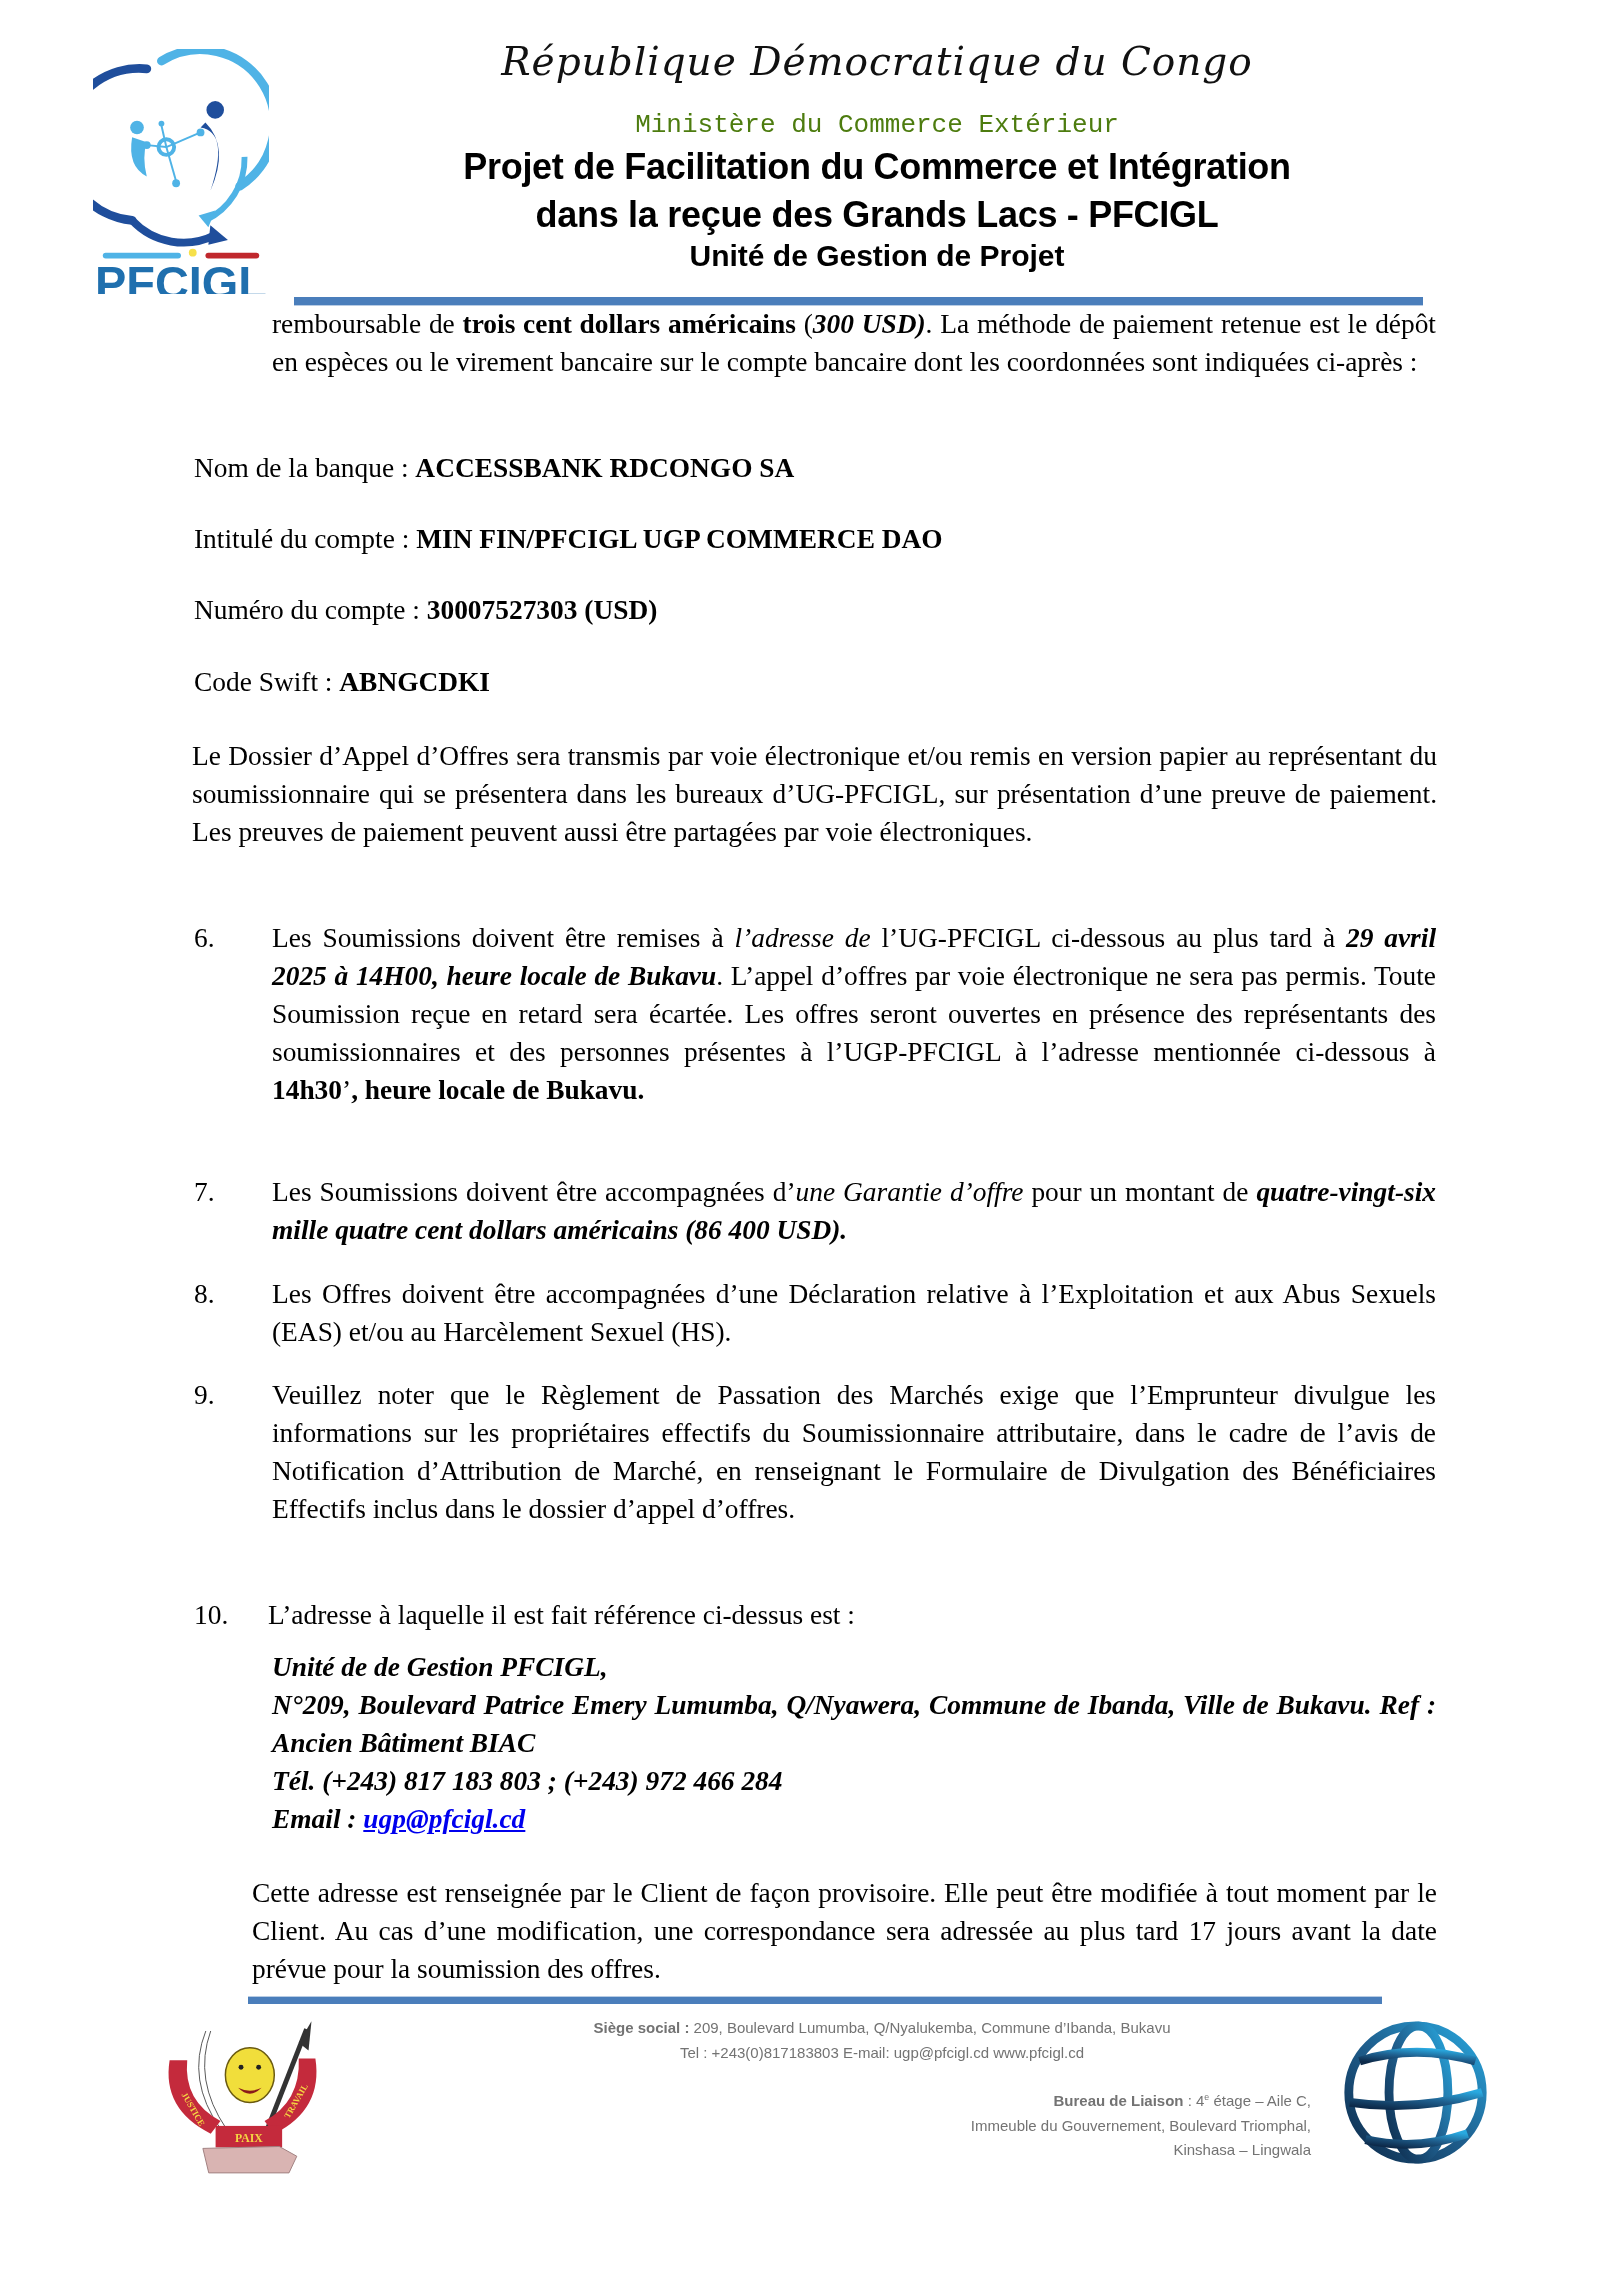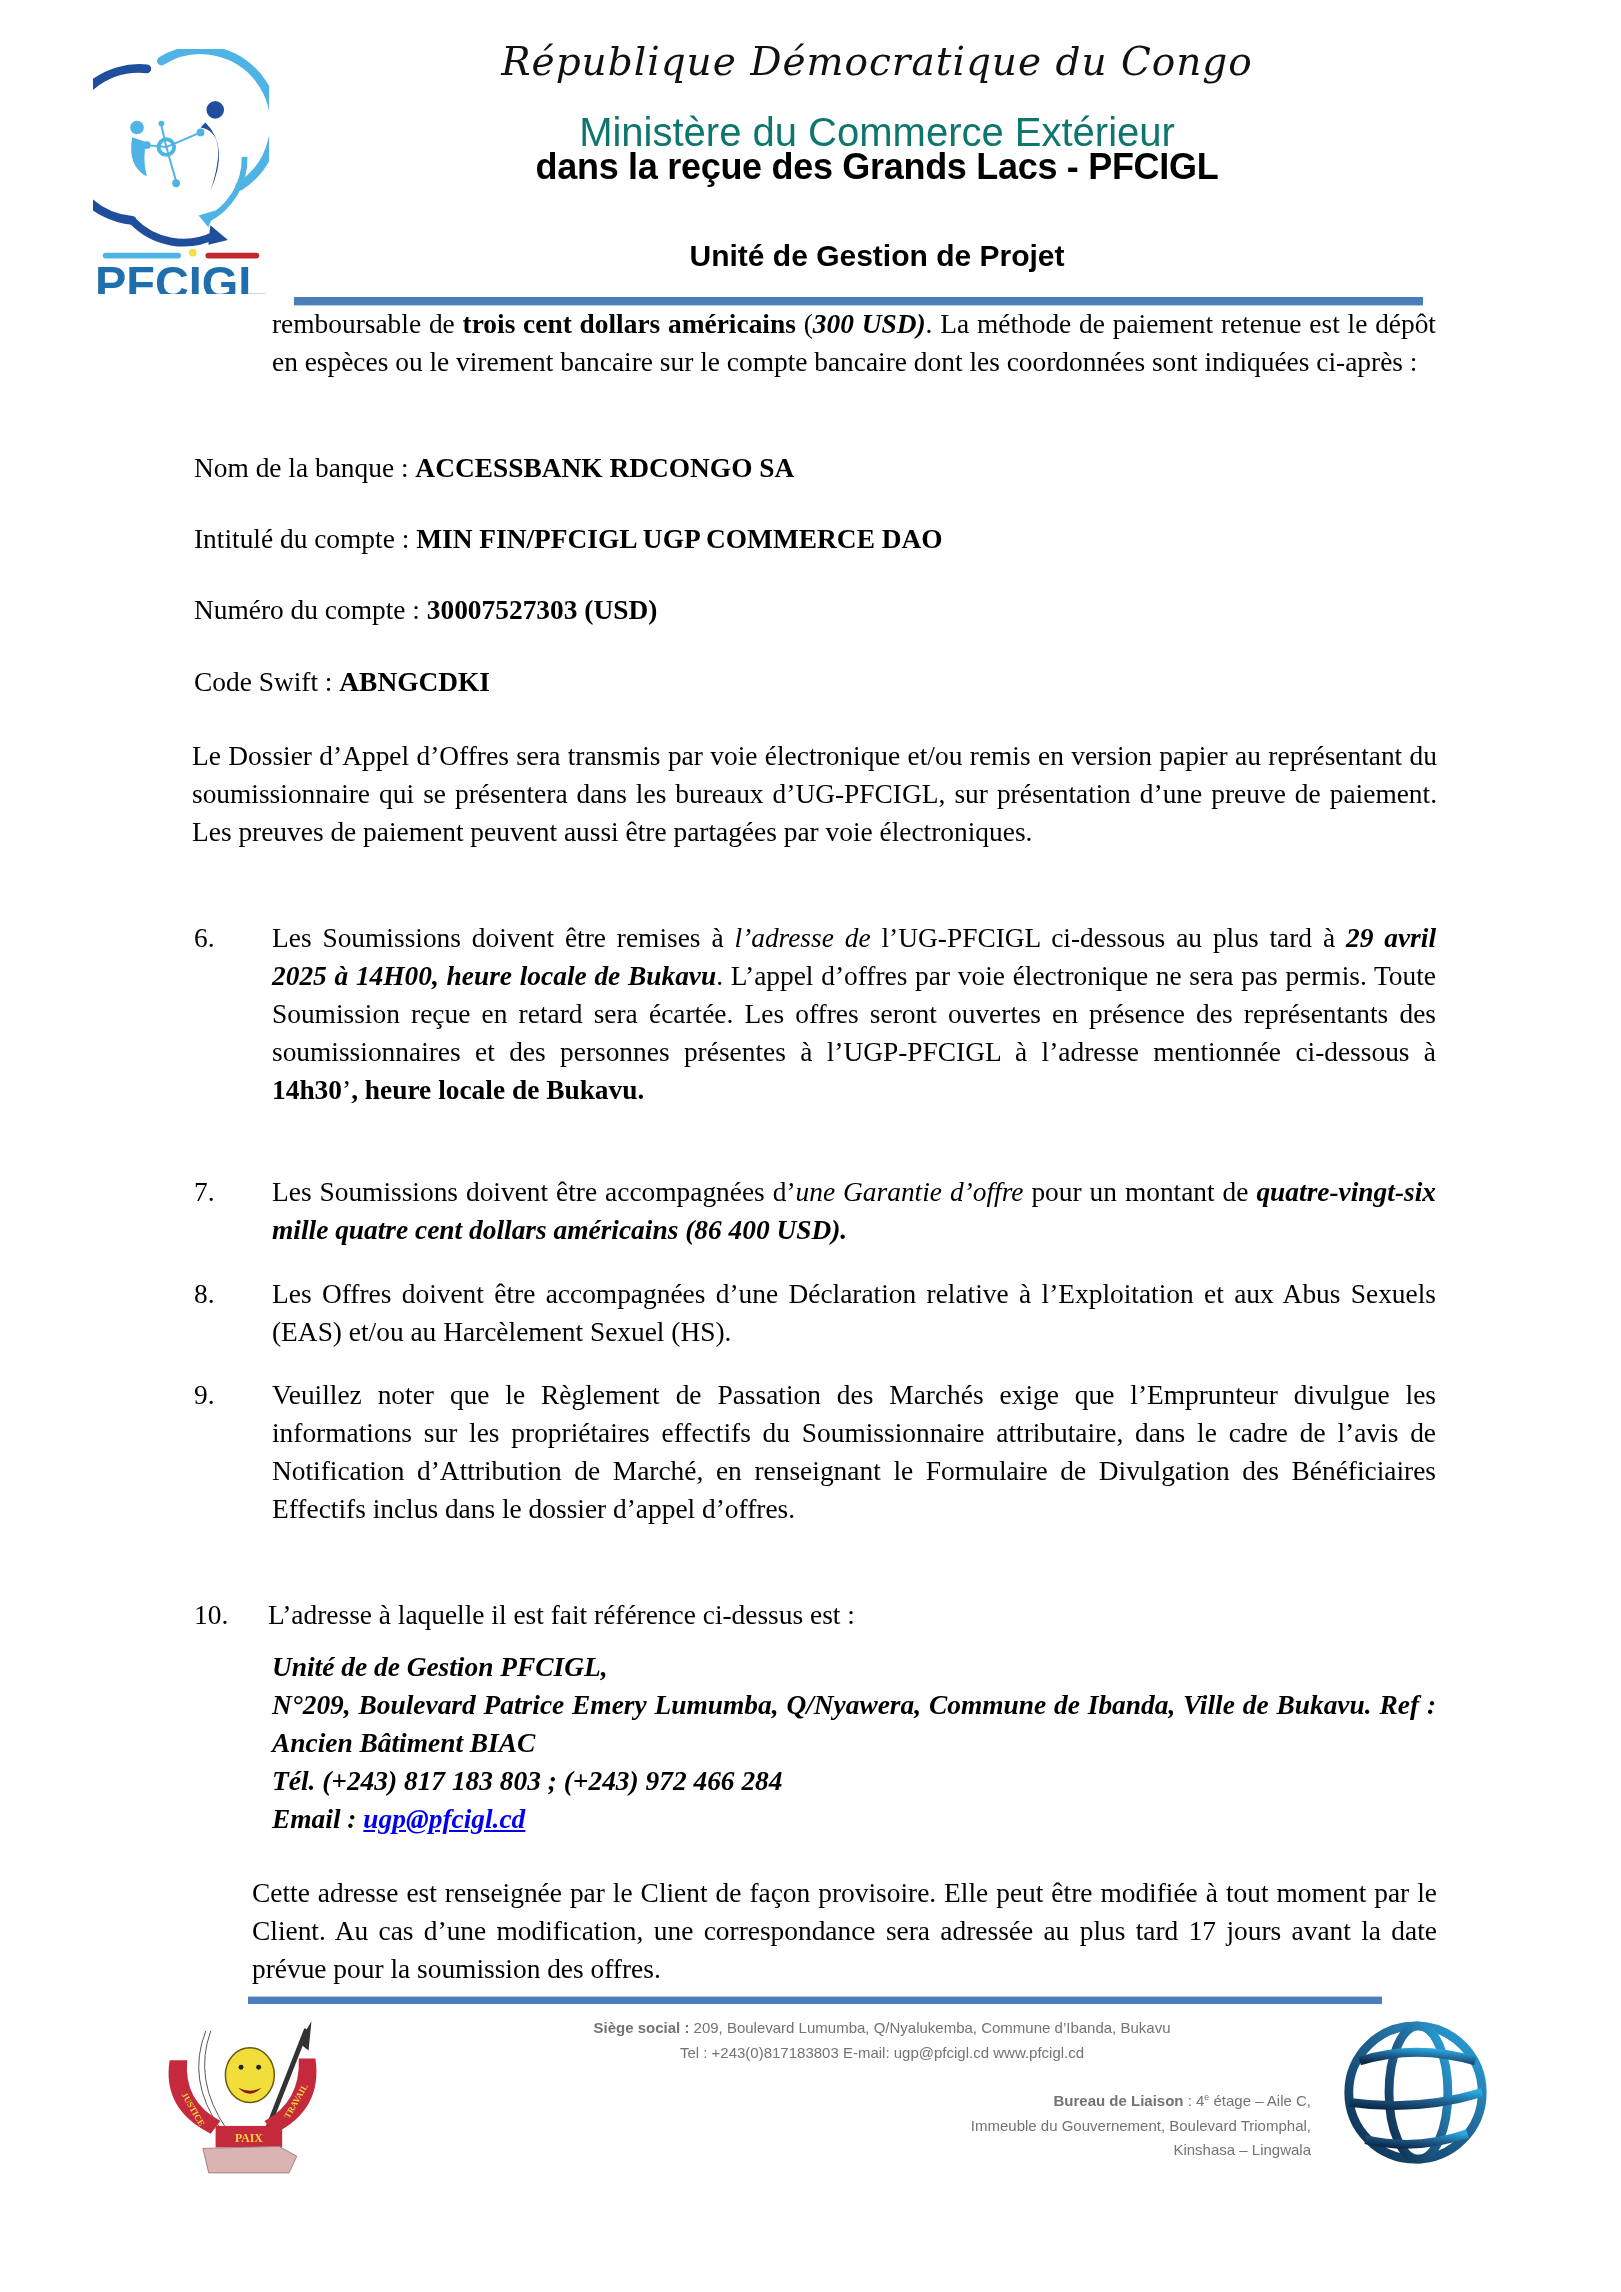--- a/index.html
+++ b/index.html
@@ -3,21 +3,21 @@
 <meta charset="utf-8">
 <style>
   html, body { margin:0; padding:0; background:#ffffff; }
   body { width:1621px; height:2293px; position:relative; overflow:hidden; color:#000; }
   .page { position:absolute; left:0; top:0; width:1621px; height:2293px; }
 
   
   .logo-pfcigl { position:absolute; left:93px; top:49px; width:176px; height:245px; }
   .hdr { position:absolute; left:323px; width:1108px; text-align:center; }
   .hdr-rep { top:39px; font-family:"DejaVu Serif", serif; font-style:italic; font-size:39px; letter-spacing:1px; color:#111; }
-  .hdr-min { top:110px; font-family:Liberation Sans, sans-serif; font-size:40px; color:#0f766e; }
+  .hdr-min { top:110px; font-family:Liberation Mono, monospace; font-size:26px; color:#4d7c0f; }
   .hdr-proj { top:143px; font-family:"Liberation Sans", sans-serif; font-weight:bold; font-size:36px; line-height:48px; letter-spacing:-0.3px; }
   .hdr-ugp { top:239px; font-family:"Liberation Sans", sans-serif; font-weight:bold; font-size:30px; }
   .rule-top { position:absolute; left:294px; top:297px; width:1129px; height:7.8px; background:#4a7ebb; border-bottom:1px solid #b8cce4; }
 
   
   .txt { position:absolute; font-family:"Liberation Serif", serif; font-size:27.4px; line-height:38px; text-align:justify; }
   .just-last { text-align-last:left; }
   .indent { left:272px; width:1164px; }
   .full { left:192px; width:1245px; }
   .num { position:absolute; left:194px; font-family:"Liberation Serif", serif; font-size:27.4px; line-height:38px; }
@@ -64,20 +64,21 @@
       <rect x="10" y="208" width="80" height="6" rx="3" fill="#4fb3e6"></rect>
       <circle cx="102" cy="208" r="4" fill="#f6e04a"></circle>
       <rect x="115" y="208" width="55" height="6" rx="3" fill="#c0282d"></rect>
       <text x="90" y="255" text-anchor="middle" font-family="Liberation Sans, sans-serif" font-weight="bold" font-size="48" fill="#1f6fae">PFCIGL</text>
     </svg>
   </div>
 
   <div class="hdr hdr-rep">République Démocratique du Congo</div>
   <div class="hdr hdr-min">Ministère du Commerce Extérieur</div>
   <div class="hdr hdr-proj">
+    <div>Projet de Facilitation du Commerce et Intégration</div>
     <div>dans la reçue des Grands Lacs - PFCIGL</div>
   </div>
   <div class="hdr hdr-ugp">Unité de Gestion de Projet</div>
   <div class="rule-top"></div>
 
   <div class="txt indent just-last" style="top:305px;">
     <span>remboursable de </span><span class="b">trois cent dollars américains</span><span> (</span><span class="bi">300 USD)</span><span>. La méthode de paiement retenue est le dépôt en espèces ou le virement bancaire sur le compte bancaire dont les coordonnées sont indiquées ci-après :</span>
   </div>
 
   <div class="kv" style="top:453px;text-align:center;">

